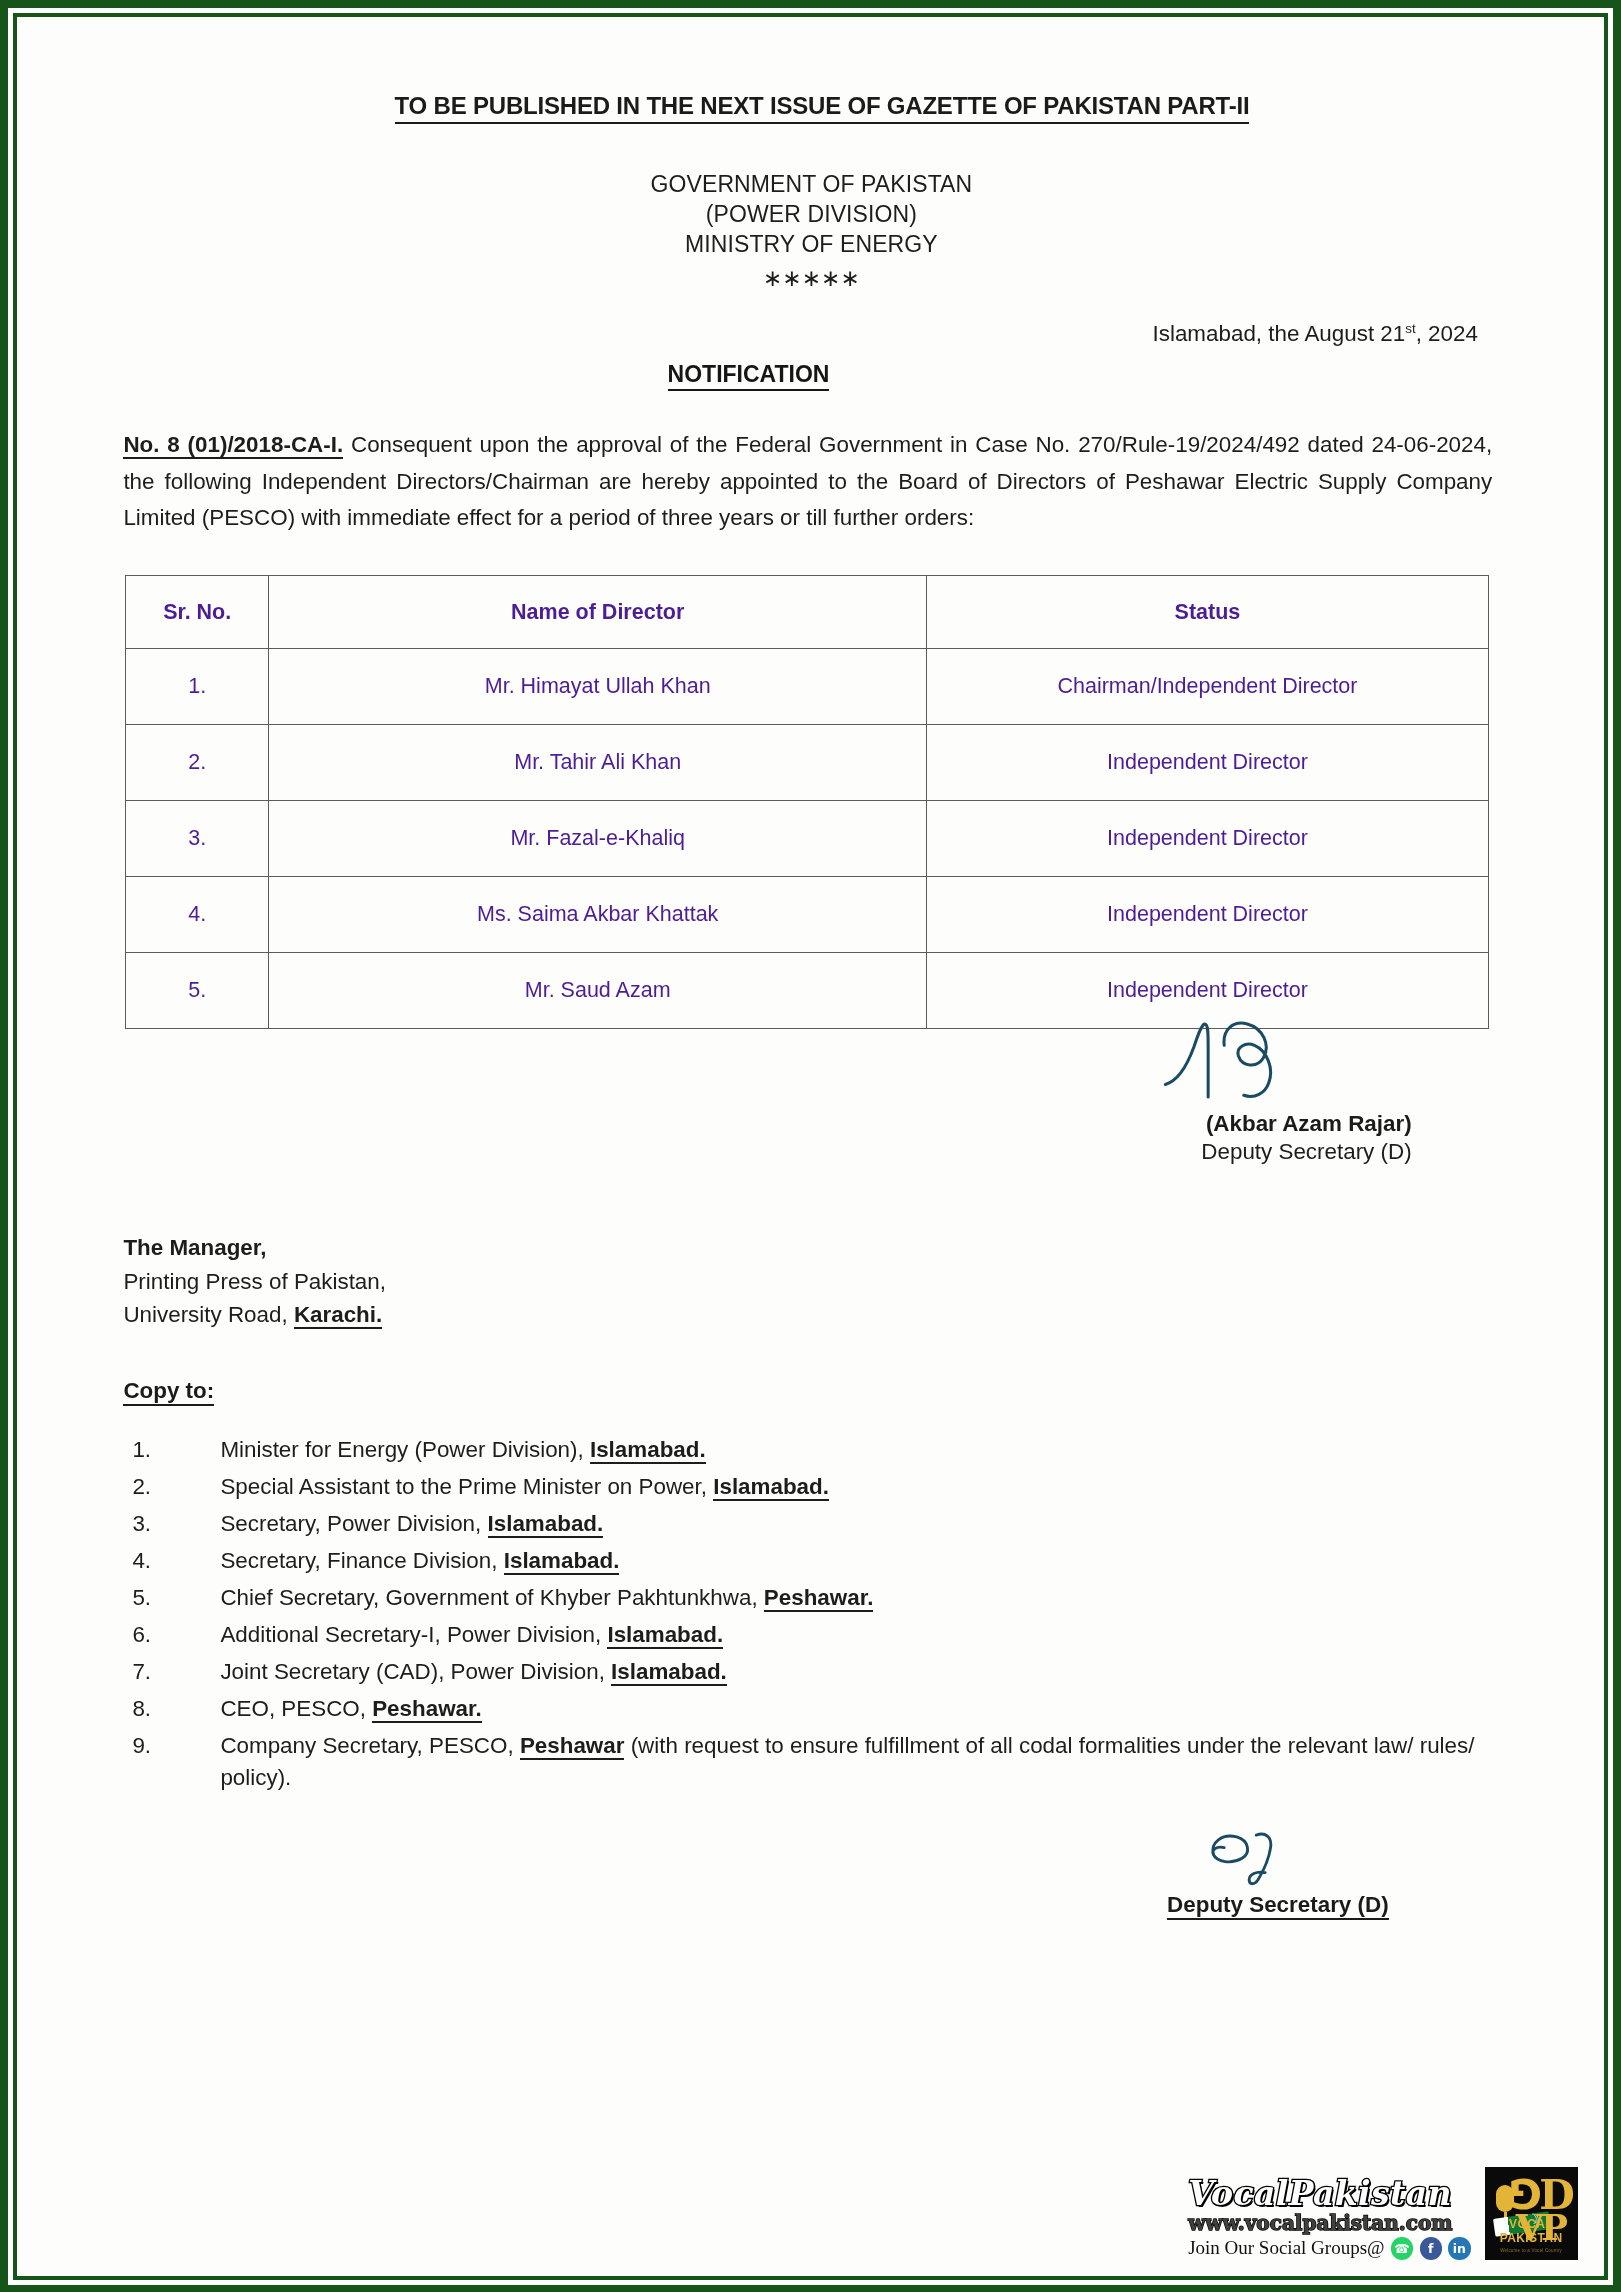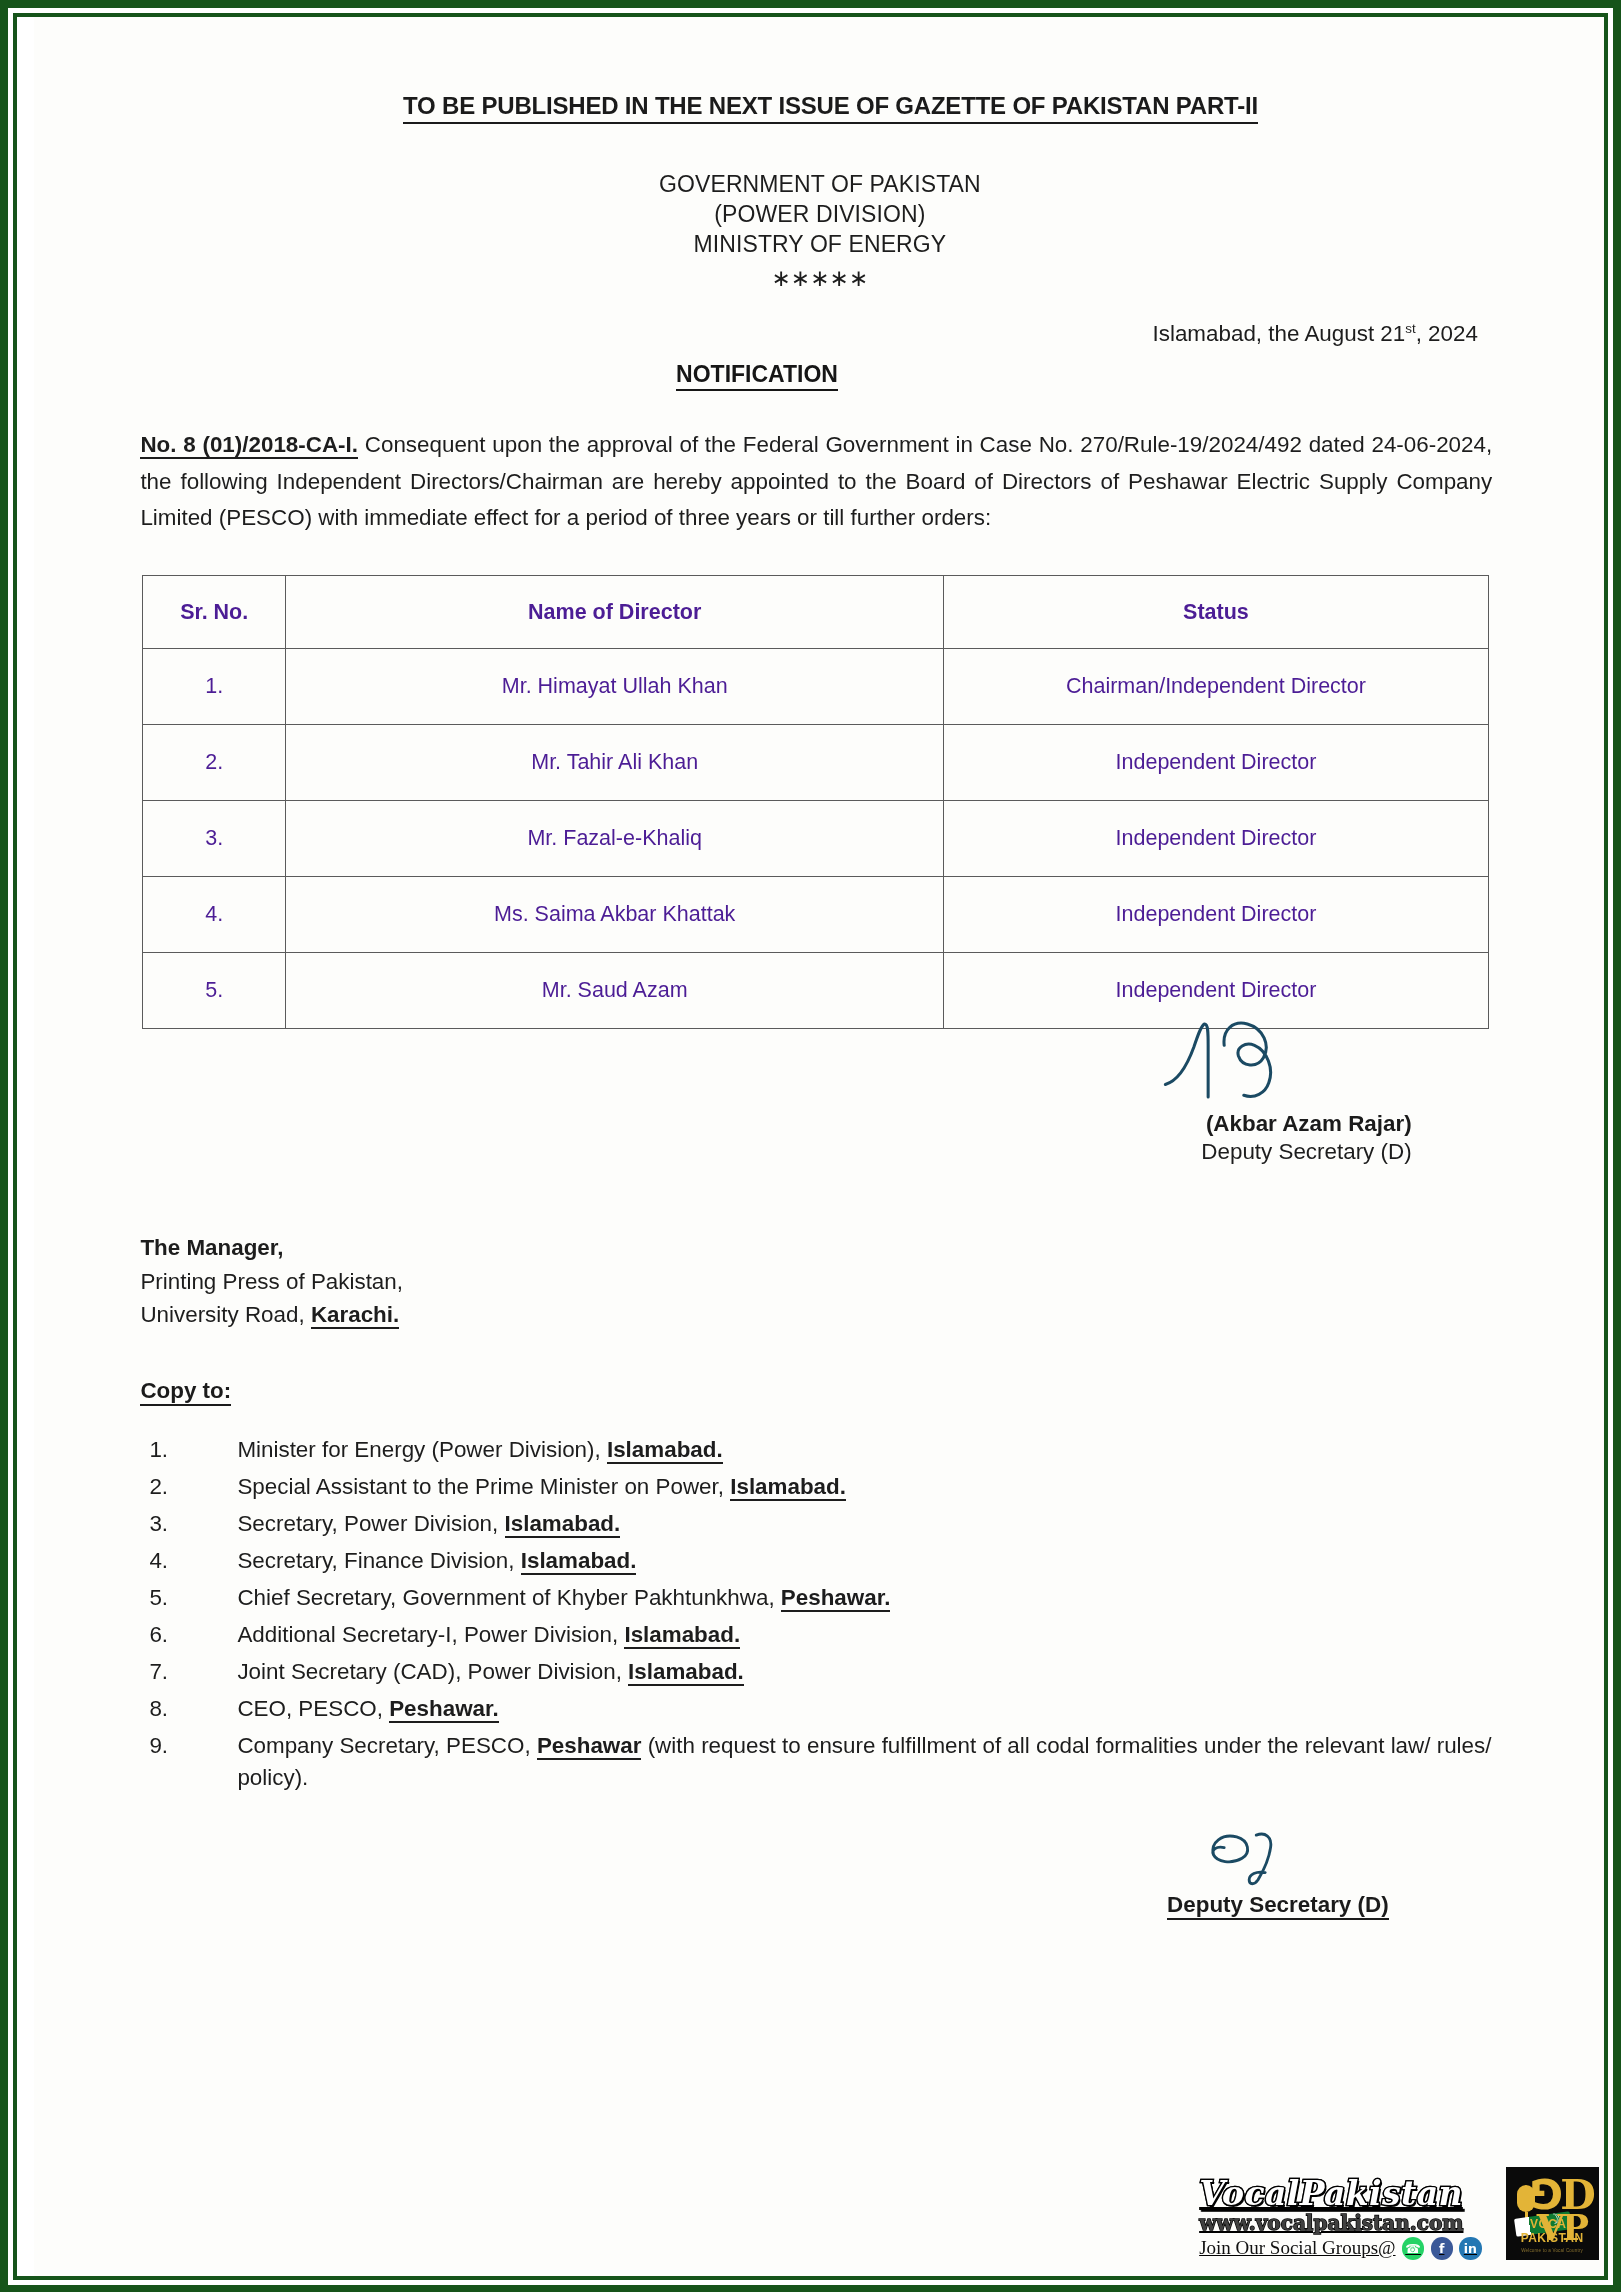--- a/index.html
+++ b/index.html
@@ -28,21 +28,20 @@
     background: #ffffff;
     overflow: hidden;
   }
 
   
   .paper {
     position: absolute;
     inset: 0;
     background: #fdfdfb;
     padding: 12px;
-    margin-left: 17px;
   }
 
   .content {
     position: absolute;
     left: 0; top: 0;
     width: 100%;
     padding: 34px 106px 0 106px;
   }
 
   
@@ -223,26 +222,25 @@
     font-weight: bold;
     color: #1b1b1b;
     position: relative;
     top: 56px;
   }
   .sig-title-2 span { border-bottom: 2.7px solid #1b1b1b; padding-bottom: 0.9px; }
 
   
   .brand {
     position: absolute;
-    right: 5px;
+    right: 26px;
     bottom: 16px;
     display: flex;
     align-items: flex-end;
-    gap: 24px;
-    text-decoration: underline;
+    gap: 14px;
   }
   .brand-text { text-align: left; }
   .brand-title {
     font-family: "DejaVu Serif", serif;
     font-style: italic;
     font-weight: bold;
     font-size: 33px;
     color: #ffffff;
     line-height: 1;
     letter-spacing: 0.4px;

